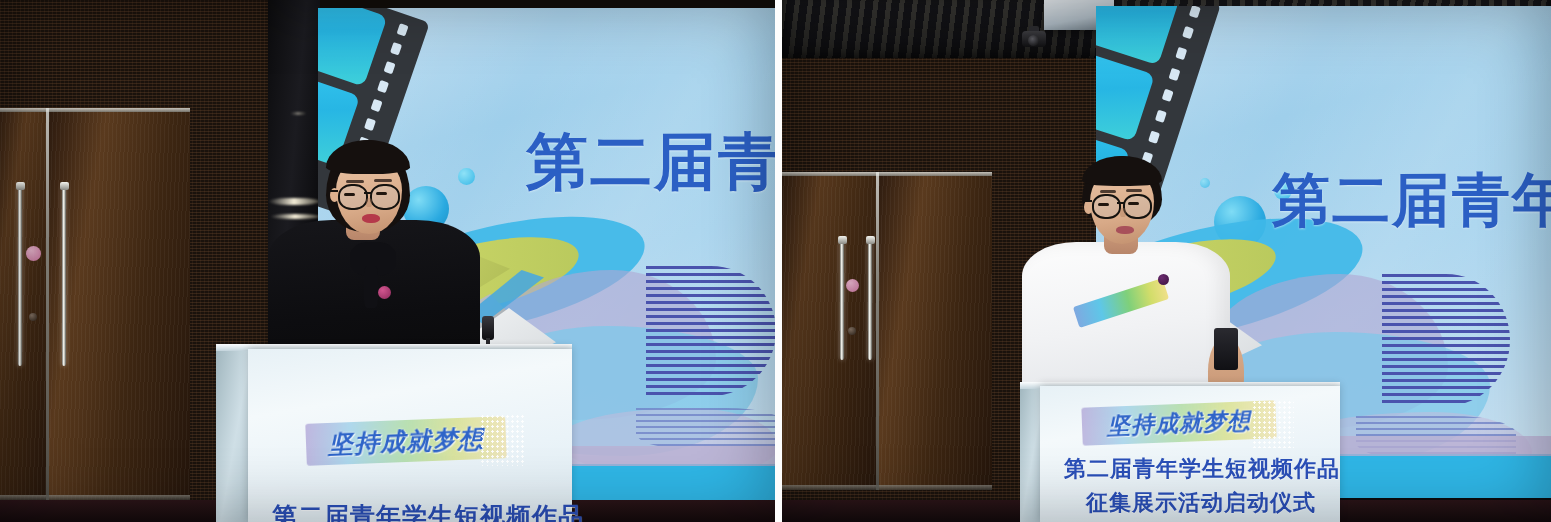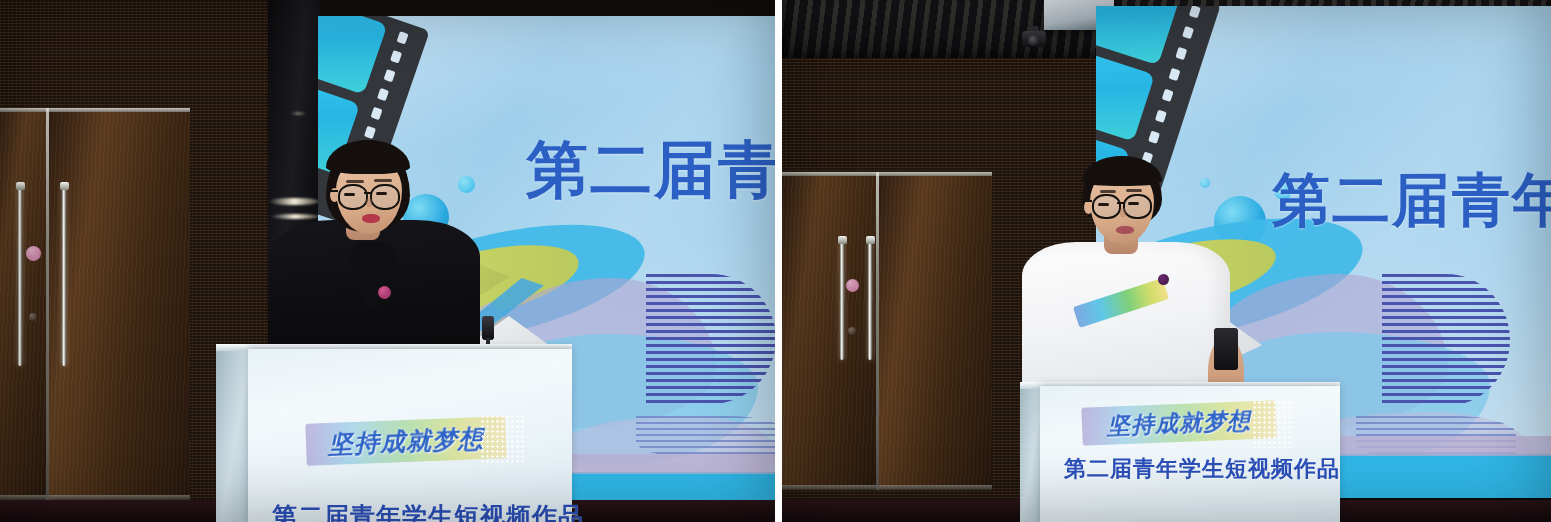--- a/index.html
+++ b/index.html
@@ -166,21 +166,21 @@
       <div class="door-sticker" style="left:32px;top:138px;"></div>
       <div class="door-lock" style="left:35px;top:205px;"></div>
     </div>
 
     <div class="pillar" style="left:268px;top:0;width:52px;">
       <div class="pillar-glow" style="left:0px;top:198px;width:52px;"></div>
       <div class="pillar-glow" style="left:2px;top:214px;width:50px;height:5px;"></div>
       <div class="pillar-glow" style="left:22px;top:112px;width:16px;height:3px;opacity:.45;"></div>
     </div>
 
-    <div class="screen" style="left:318px;top:16px;width:457px;height:504px;">
+    <div class="screen" style="left:318px;top:8px;width:457px;height:504px;">
       <div class="screen-glare"></div>
 
       <div class="filmstrip" style="left:-30px;top:-34px;width:230px;height:180px;transform:rotate(19deg);">
         <div class="film-band" style="left:0;top:0;width:150px;height:210px;"></div>
         <div class="film-frame" style="left:10px;top:8px;width:98px;height:74px;"></div>
         <div class="film-frame" style="left:10px;top:92px;width:98px;height:74px;"></div>
         <div class="perf" style="left:122px;top:10px;"></div>
         <div class="perf" style="left:122px;top:30px;"></div>
         <div class="perf" style="left:122px;top:50px;"></div>
         <div class="perf" style="left:122px;top:70px;"></div>
@@ -374,17 +374,18 @@
 
     <div class="podium" style="left:238px;top:382px;width:320px;height:140px;">
       <div class="podium-side" style="left:0;width:22px;"></div>
       <div class="podium-top" style="left:0;top:0;width:320px;"></div>
       <div class="podium-face" style="left:20px;top:4px;width:300px;height:136px;"></div>
       <div class="calli" style="left:62px;top:22px;width:194px;height:38px;">
         <span style="font-size:23px;">坚持成就梦想</span>
       </div>
       <div class="calli-dots" style="left:232px;top:18px;width:42px;height:48px;"></div>
       <div class="podium-line" style="left:44px;top:72px;font-size:22px;">第二届青年学生短视频作品</div>
+      <div class="podium-line" style="left:66px;top:106px;font-size:22px;">征集展示活动启动仪式</div>
     </div>
 
     <div class="vignette"></div>
   </div>
 </div>
 
 </body></html>

